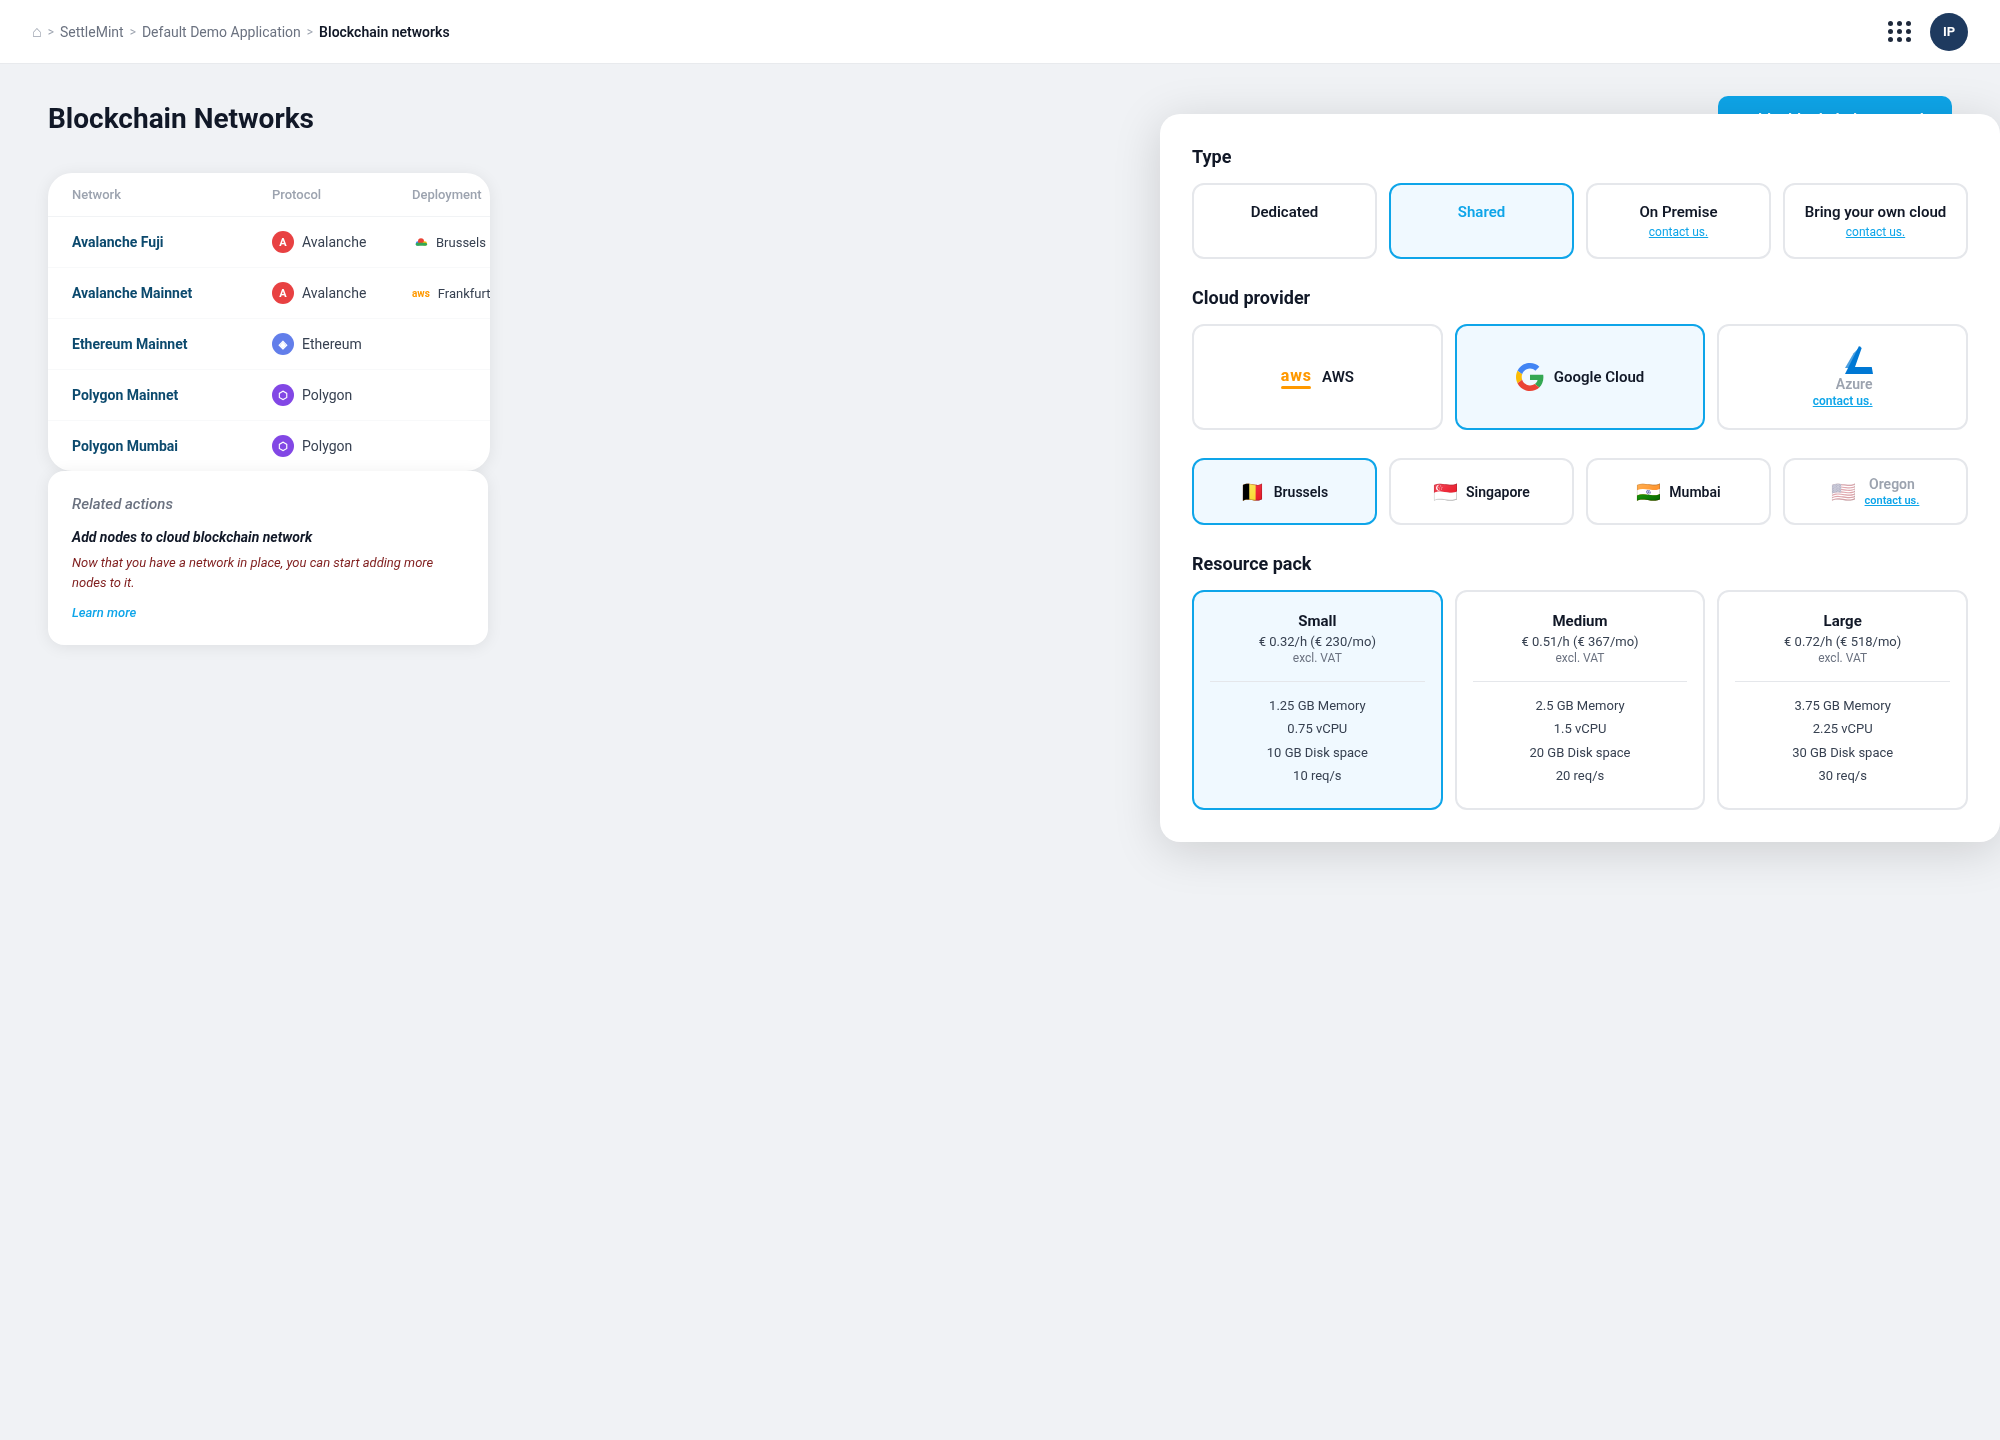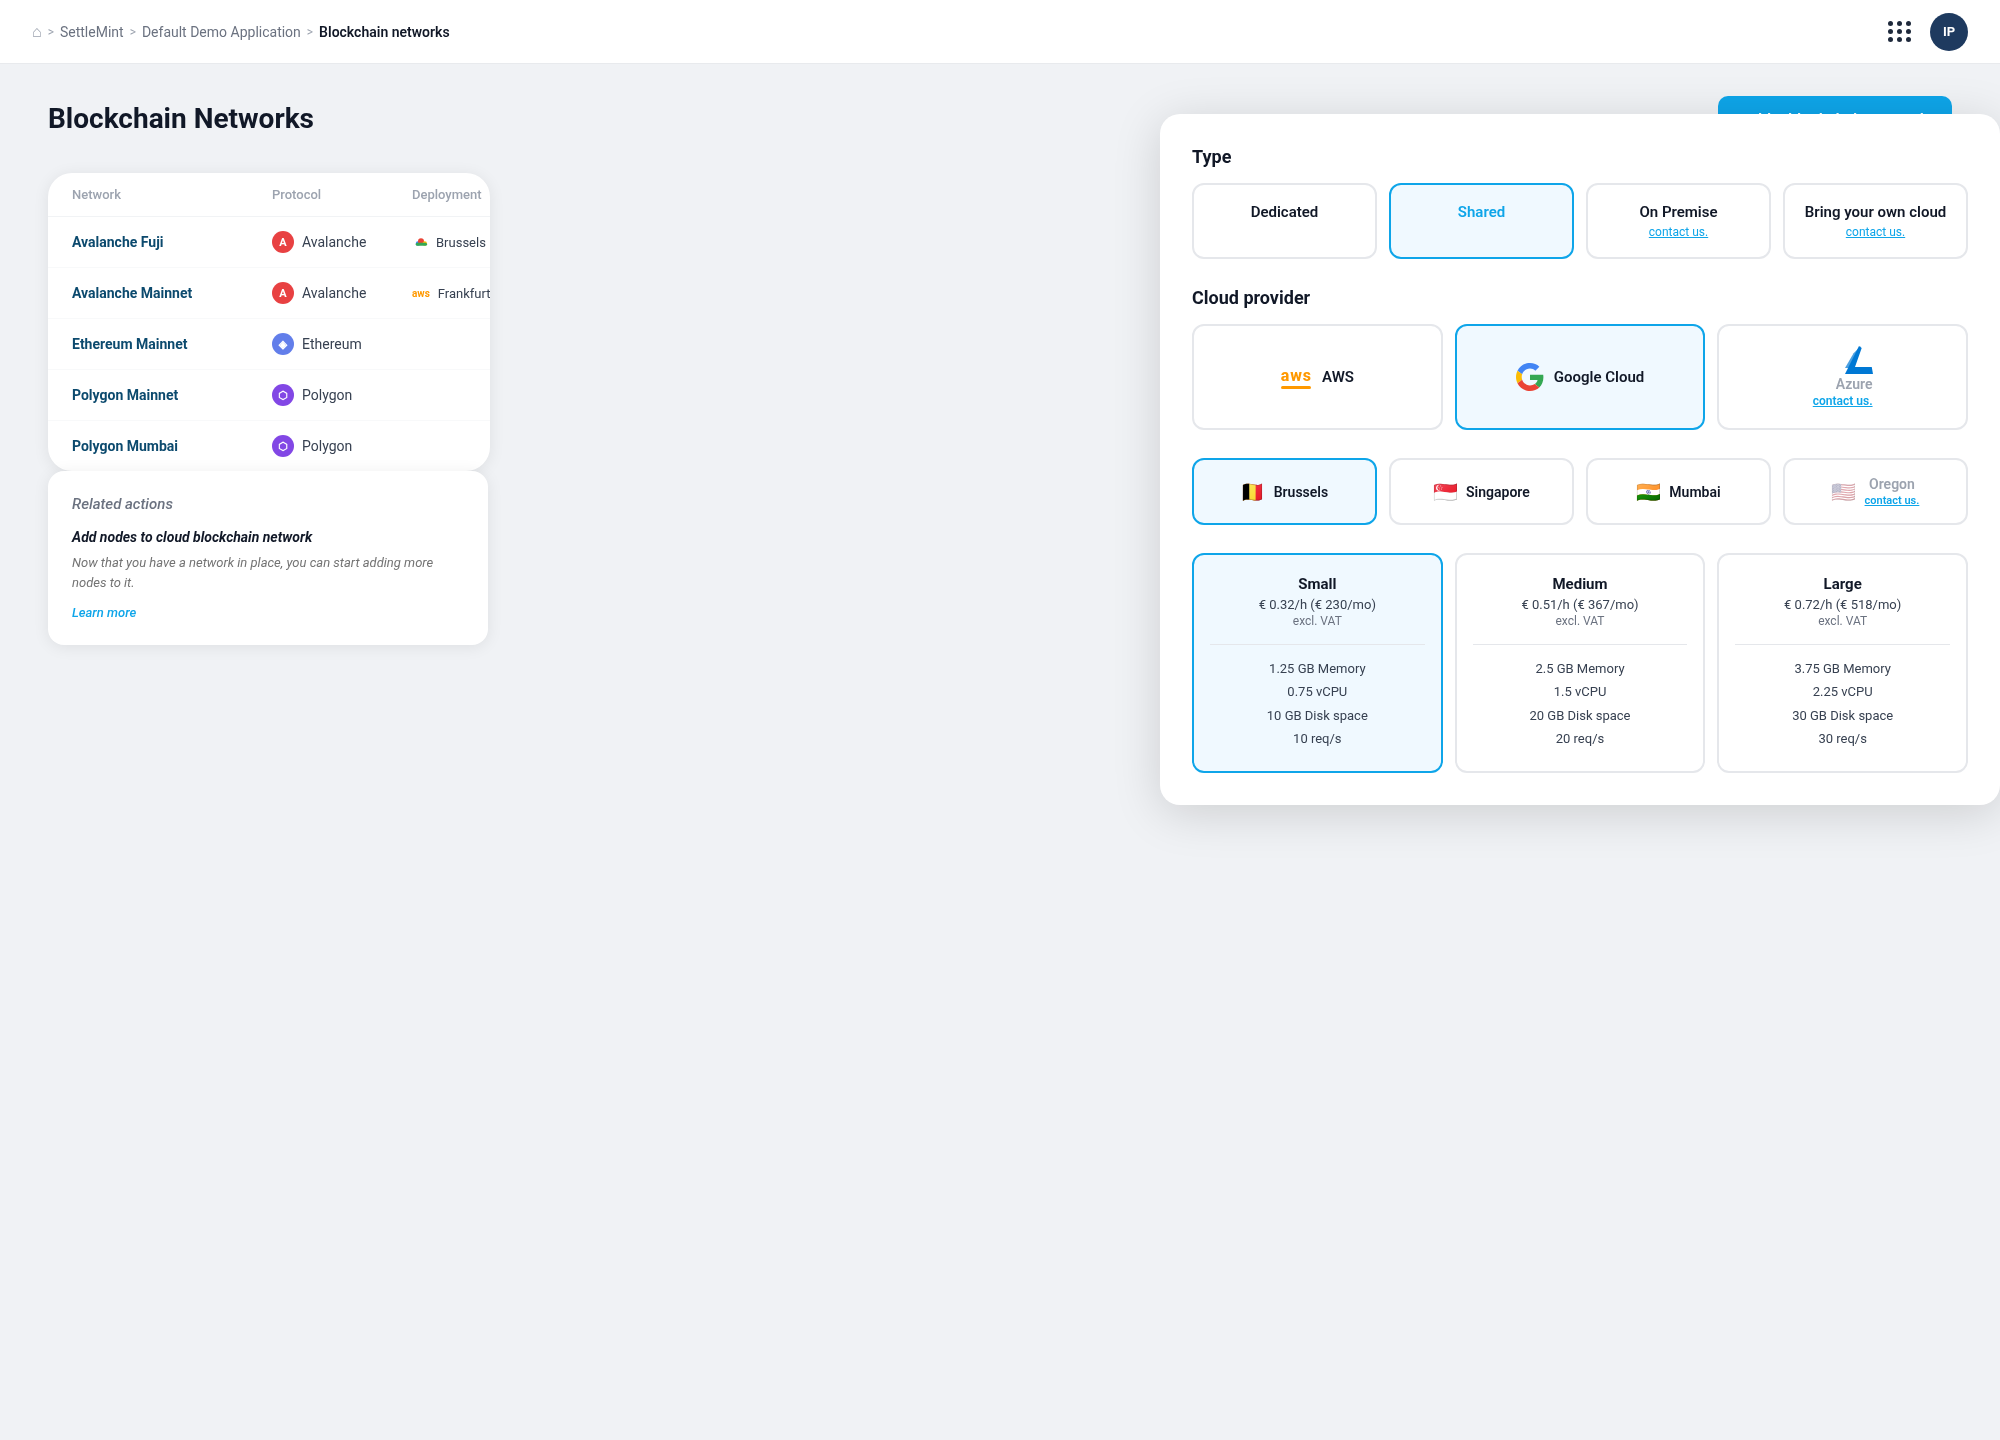--- a/index.html
+++ b/index.html
@@ -210,21 +210,21 @@
       margin-bottom: 16px;
     }
     .related-action-title {
       font-size: 14px;
       font-weight: 700;
       color: #111827;
       margin-bottom: 8px;
     }
     .related-action-desc {
       font-size: 13px;
-      color: #737373;
+      color: #7f1d1d;
       line-height: 1.5;
       margin-bottom: 10px;
     }
     .learn-more {
       color: #0ea5e9;
       text-decoration: none;
       font-size: 13px;
       font-weight: 500;
     }
 
@@ -628,20 +628,21 @@
 
       <div class="region-option disabled">
         <span class="flag" style="opacity:0.4;">🇺🇸</span>
         <div class="region-inner">
           <span class="region-name">Oregon</span>
           <a class="contact-link">contact us.</a>
         </div>
       </div>
     </div>
 
+    <div class="section-label">Resource pack</div>
     <div class="resource-grid">
 
       <div class="resource-option selected">
         <div class="resource-name">Small</div>
         <div class="resource-price">€ 0.32/h (€ 230/mo)</div>
         <div class="resource-excl">excl. VAT</div>
         <hr class="resource-divider">
         <div class="resource-specs">
           <div>1.25 GB Memory</div>
           <div>0.75 vCPU</div>

